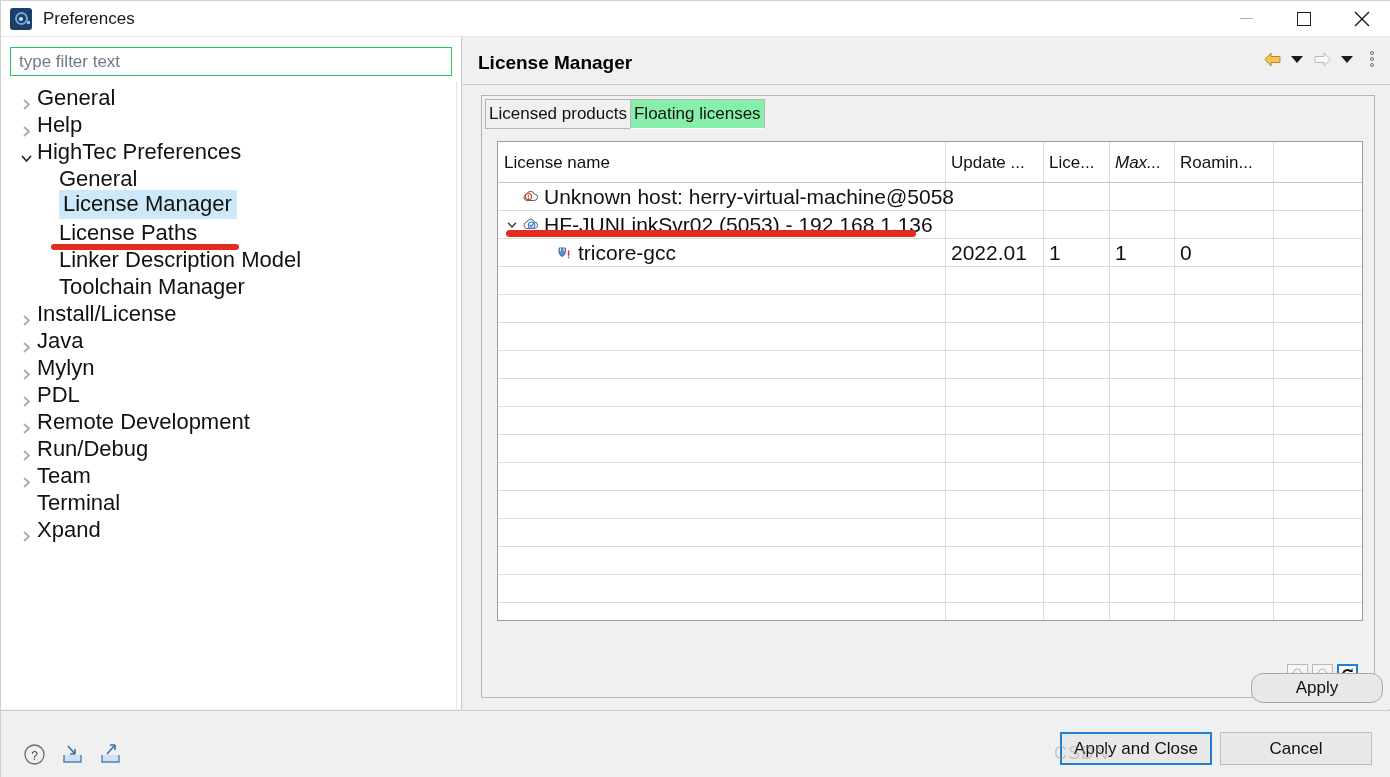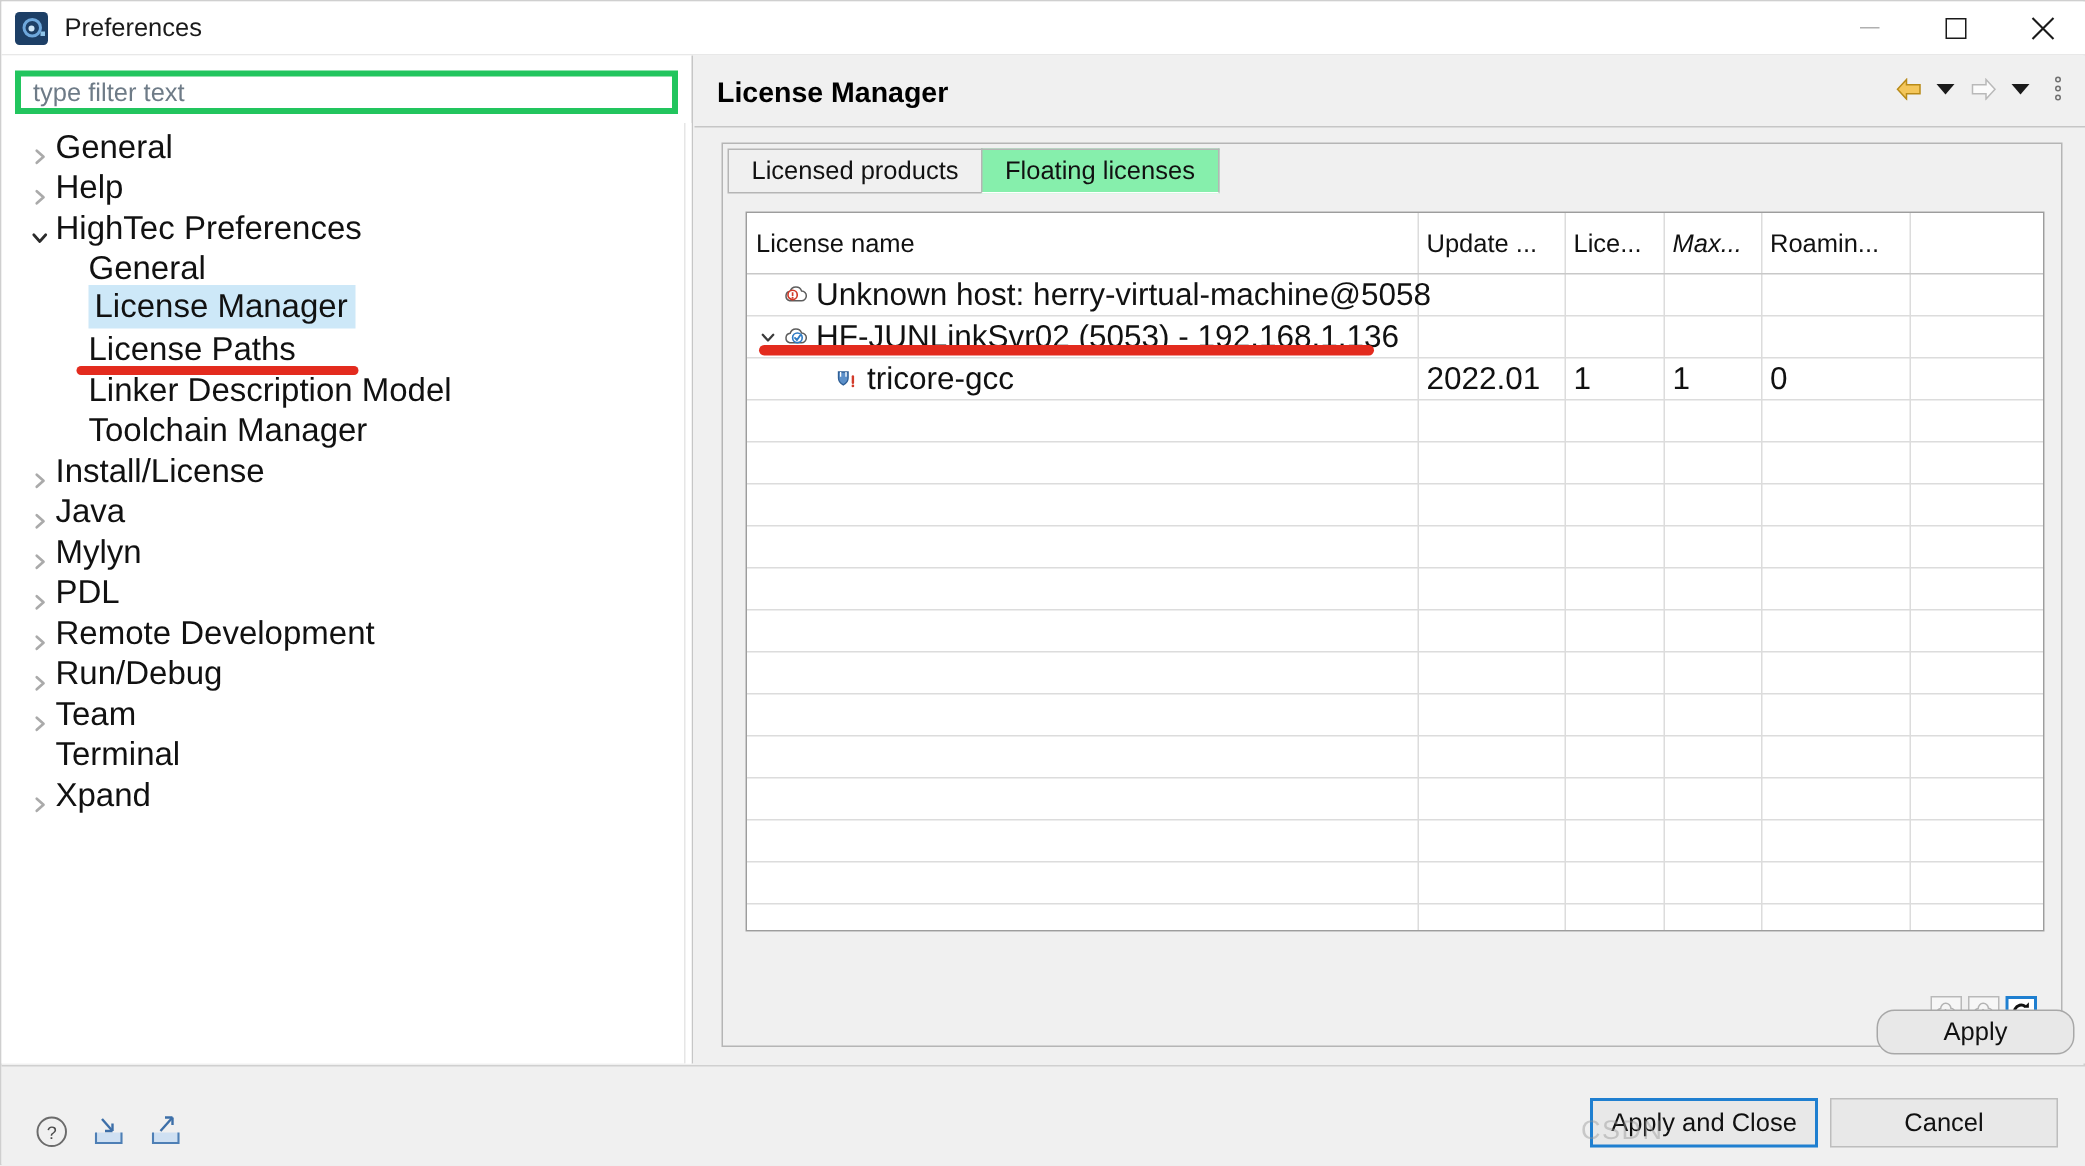--- a/index.html
+++ b/index.html
@@ -62,21 +62,21 @@
   
   .left-pane {
     position: absolute; left: 0; top: 36px;
     width: 461px; height: 672px;
     background: #ffffff;
     border-right: 1px solid #c6c6c6;
   }
   .filter-box {
     position: absolute; left: 9px; top: 10px;
     width: 442px; height: 29px;
-    border: 4px solid #22c55e;
+    border: 1px solid #22c55e;
     background: #ffffff;
     font-size: 17px;
     color: #6e7b87;
     padding: 0 0 0 8px;
     line-height: 27px;
     font-family: "Liberation Sans", sans-serif;
     outline: none;
   }
   .filter-box::placeholder { color: #6e7b87; opacity: 1; }
 
@@ -146,21 +146,21 @@
     position: absolute; left: 18px; top: 58px;
     width: 894px; height: 603px;
     border: 1px solid #b5b5b5;
     background: #f0f0f0;
   }
   .tab-strip {
     position: absolute; left: 3px; top: 3px;
     height: 30px; display: flex; align-items: flex-end;
   }
   .tab {
-    height: 30px; padding: 0 15px;
+    height: 30px; padding: 0 3px;
     font-size: 17px; color: #111;
     display: flex; align-items: center;
     border: 1px solid #b5b5b5;
     background: #f0f0f0;
     margin-right: -1px;
   }
   .tab.active {
     background: #86efac;
     border-bottom-color: #ffffff;
     position: relative; z-index: 2;

